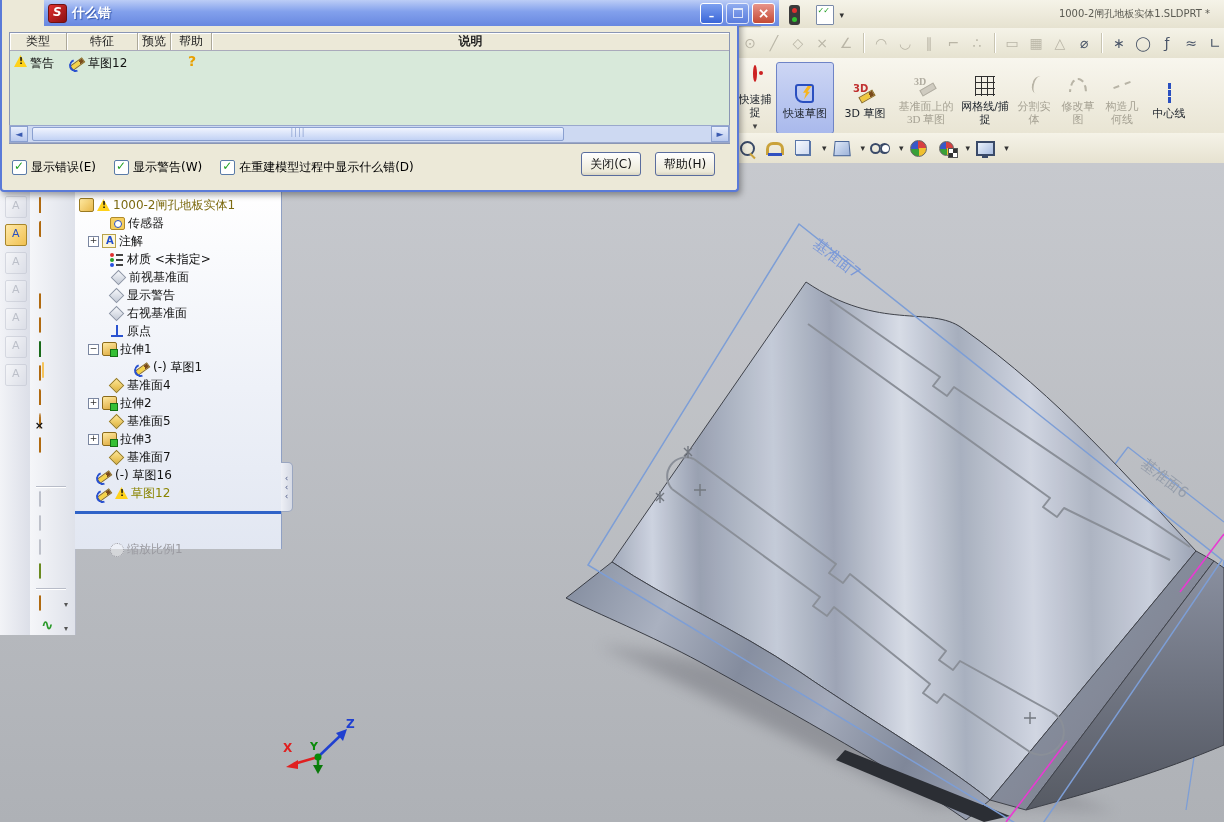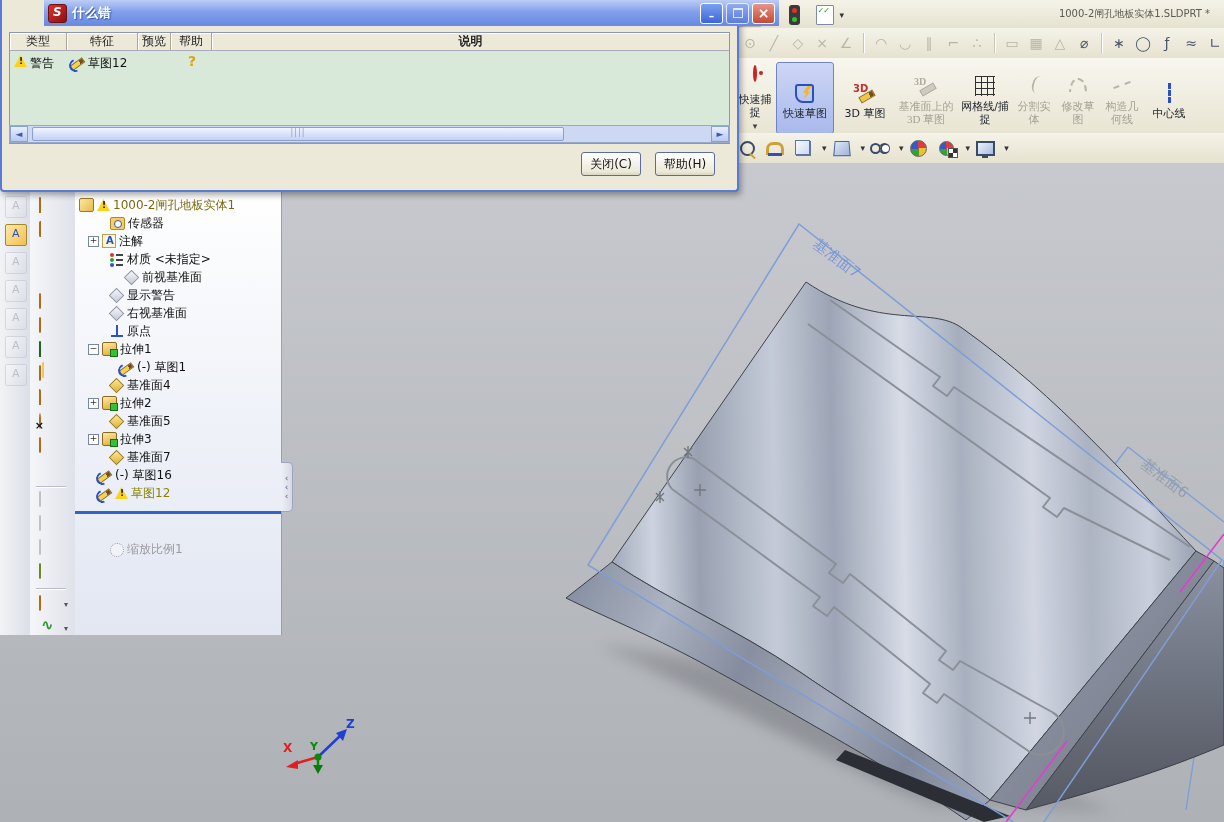--- a/index.html
+++ b/index.html
@@ -145,21 +145,21 @@
   .fshape.cube{background:linear-gradient(160deg,#ffe9a0,#dca83c);}
   .fshape.vest{clip-path:polygon(0 0,30% 0,50% 25%,70% 0,100% 0,100% 100%,0 100%);border:none;background:#f2b838;}
   .fshape.gray{background:linear-gradient(135deg,#eceef2,#c8ccd6);border-color:#a8acb8;opacity:.7;}
   .fshape.green{background:linear-gradient(135deg,#8ae06a,#e8c050);border-color:#6a8a20;}
   .fshape.planestar{transform:rotate(45deg);width:10px;height:10px;background:linear-gradient(135deg,#fffbe2,#e8d27c);position:relative;}
   .fshape.squig{background:none;border:none;position:relative;}
   .fshape.squig::after{content:"∿";position:absolute;left:2px;top:-4px;color:#2a9a2a;font-size:15px;font-weight:bold;}
   .fsep{position:absolute;left:6px;width:30px;height:1px;background:#b8bcc8;box-shadow:0 1px 0 #fff;}
   .fdrop{position:absolute;left:34px;font-size:8px;color:#555;}
   
-  #tree{left:75px;top:190px;width:206px;height:445px;z-index:20;
+  #tree{left:75px;top:190px;width:206px;height:359px;z-index:20;
         background:linear-gradient(180deg,#ffffff,#eef1f8 55%,#e2e7f2);
         border-right:1px solid #8fa0c4;font-size:12px;color:#111;}
   .trw{position:absolute;left:0;height:18px;display:flex;align-items:center;gap:3px;white-space:nowrap;cursor:pointer;}
   .exp{width:9px;height:9px;border:1px solid #7a86a0;background:#fff;font-size:9px;line-height:7px;text-align:center;color:#333;flex:none;}
   .spacer9{width:9px;flex:none;}
   .ic{display:inline-block;width:15px;height:15px;position:relative;flex:none;}
   .ic-part{background:linear-gradient(135deg,#ffe9a0,#e8b84a);border:1px solid #9a7a20;border-radius:2px;width:13px;height:12px;}
   .ic-warn{width:13px;height:12px;background:#ffd21a;clip-path:polygon(50% 0,100% 100%,0 100%);}
   .ic-warn::after{content:"!";position:absolute;left:5px;top:1px;font-size:9px;font-weight:bold;color:#111;}
   .ic-sensor{background:#f6cf5e;border:1px solid #b08a2a;border-radius:2px;width:13px;height:11px;}
@@ -446,21 +446,21 @@
   <div class="trw" style="top:42px;left:13px;">
     <span class="exp">+</span>
     <span class="ic ic-note"></span>
     <span>注解</span>
   </div>
   <div class="trw" style="top:60px;left:22px;">
     <span class="spacer9"></span>
       <span class="ic ic-mat"></span>
     <span>材质 &lt;未指定&gt;</span>
   </div>
-  <div class="trw" style="top:78px;left:37px;align-items:center;">
+  <div class="trw" style="top:78px;left:24px;align-items:center;">
     <span class="spacer9"></span>
       <span class="ic ic-plane"></span>
     <span>前视基准面</span>
   </div>
   <div class="trw" style="top:96px;left:22px;">
     <span class="spacer9"></span>
       <span class="ic ic-plane"></span>
     <span>显示警告</span>
   </div>
   <div class="trw" style="top:114px;left:22px;">
@@ -471,21 +471,21 @@
   <div class="trw" style="top:132px;left:22px;">
     <span class="spacer9"></span>
       <span class="ic ic-origin"></span>
     <span>原点</span>
   </div>
   <div class="trw" style="top:150px;left:13px;">
     <span class="exp">−</span>
     <span class="ic ic-ext"></span>
     <span>拉伸1</span>
   </div>
-  <div class="trw" style="top:168px;left:44px;text-align:center;">
+  <div class="trw" style="top:168px;left:60px;text-align:center;">
     <span class="ic ic-sk"></span>
     <span>(-) 草图1</span>
   </div>
   <div class="trw" style="top:186px;left:22px;">
     <span class="spacer9"></span>
       <span class="ic ic-planeg"></span>
     <span>基准面4</span>
   </div>
   <div class="trw" style="top:204px;left:13px;">
     <span class="exp">+</span>
@@ -563,17 +563,31 @@
         </span>
     </div>
   </div>
 
   <div id="dlg-scroll">
     <span class="sarrow">◄</span>
     <span class="sthumb"></span>
     <span class="sarrow" style="margin-left:auto;">►</span>
   </div>
 
+  <div id="dlg-bottom">
+    <span class="chk">
+      <span class="box"></span>
+      <span>显示错误(E)</span>
+    </span>
+    <span class="chk">
+      <span class="box"></span>
+      <span>显示警告(W)</span>
+    </span>
+    <span class="chk">
+      <span class="box"></span>
+      <span>在重建模型过程中显示什么错(D)</span>
+    </span>
+  </div>
   <div id="btns">
     <span class="xpbtn">关闭(C)</span>
     <span class="xpbtn">帮助(H)</span>
   </div>
 </div>
 
 </body></html>

